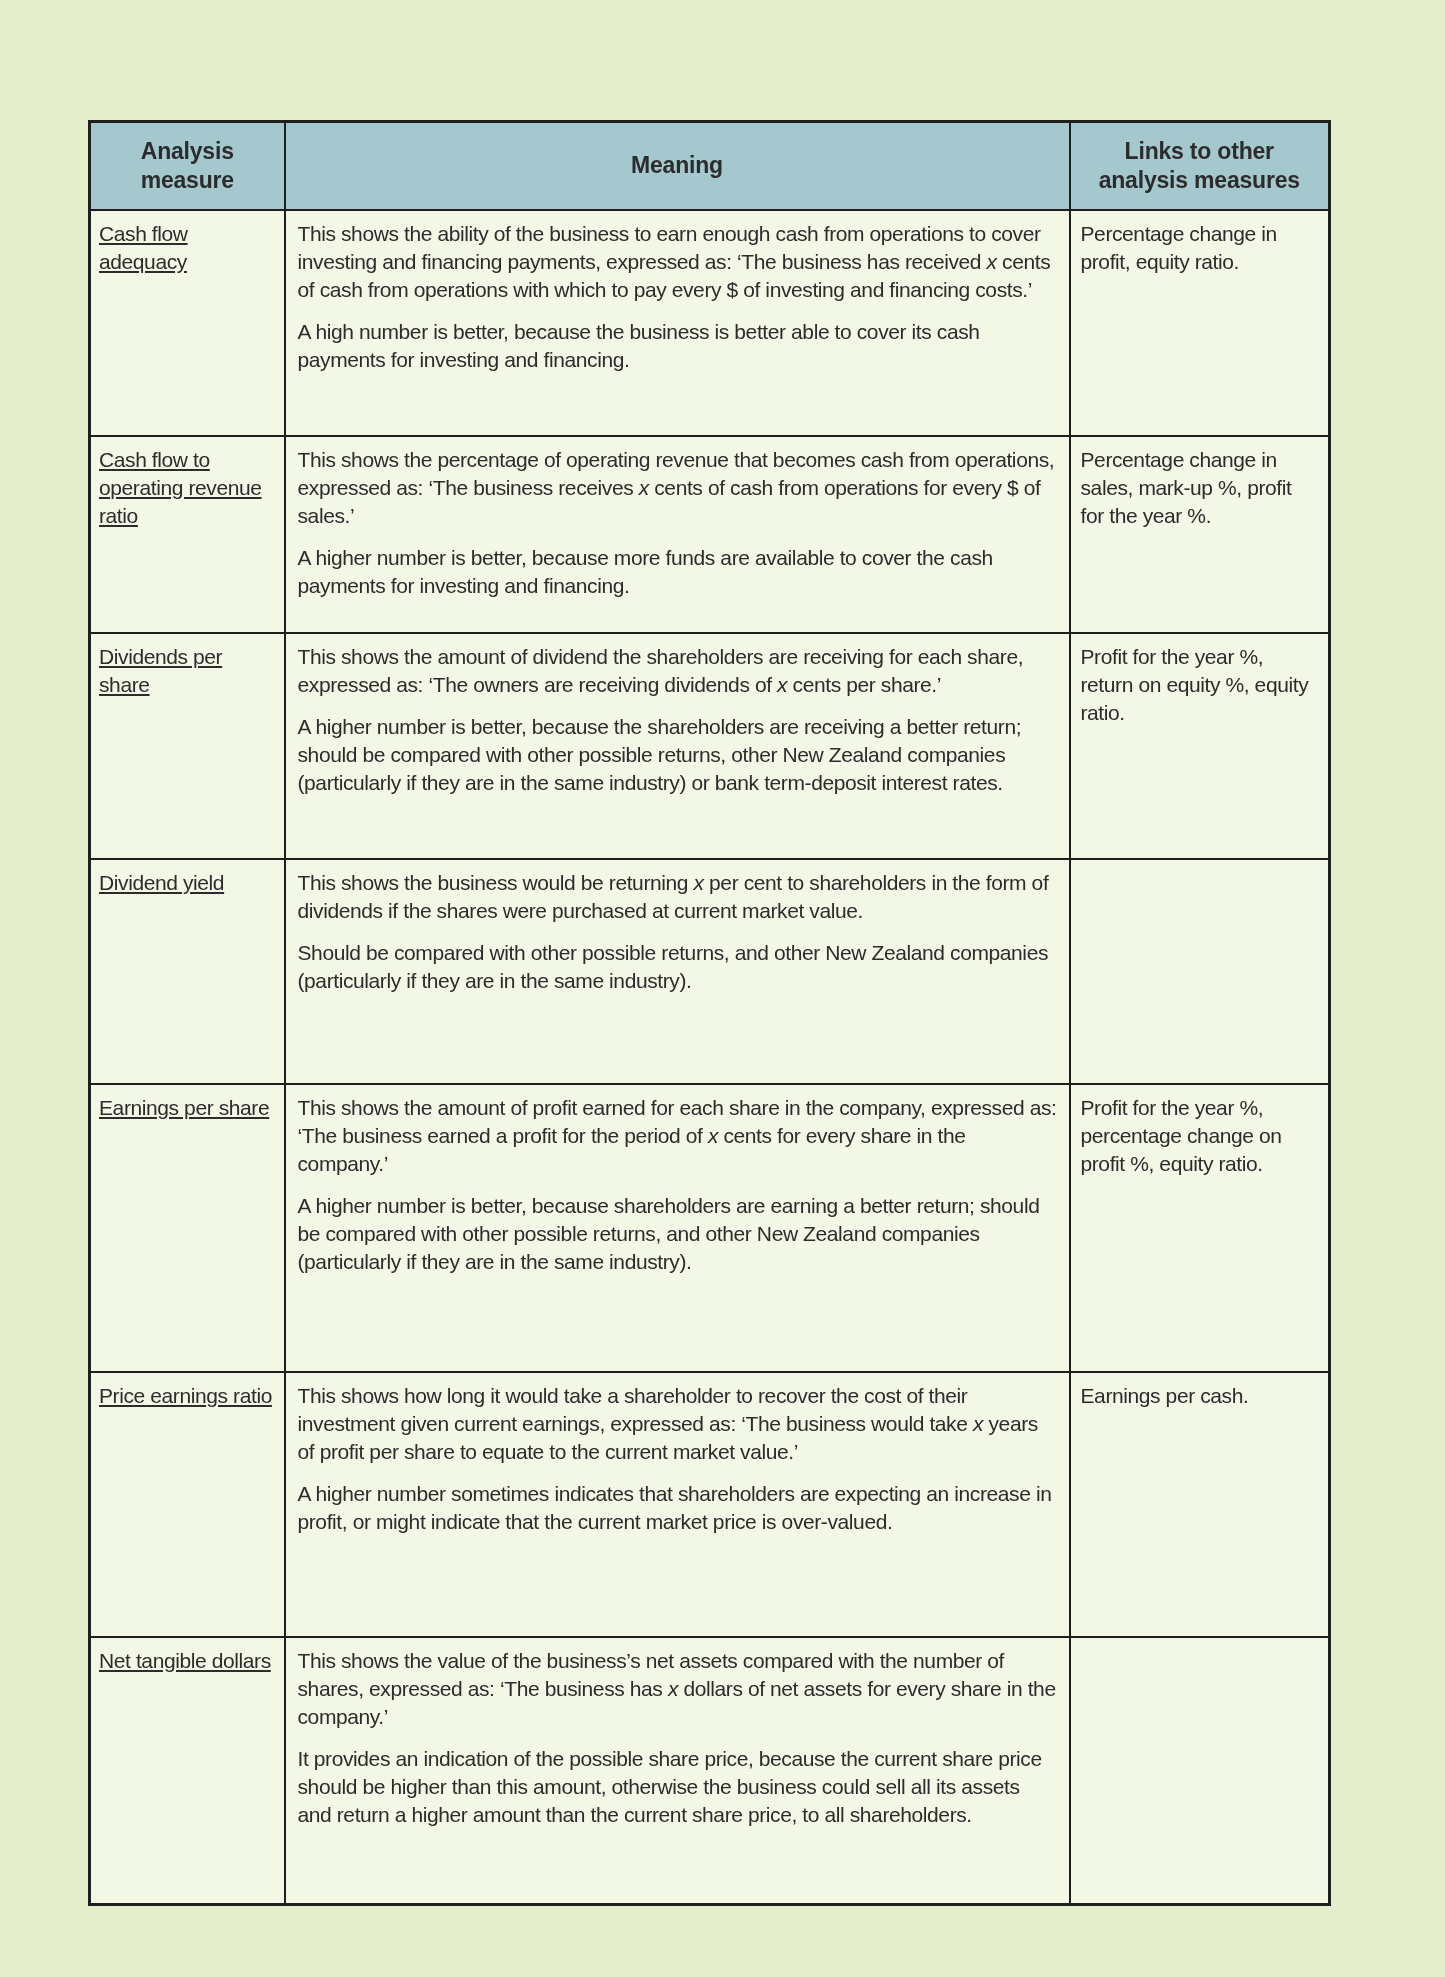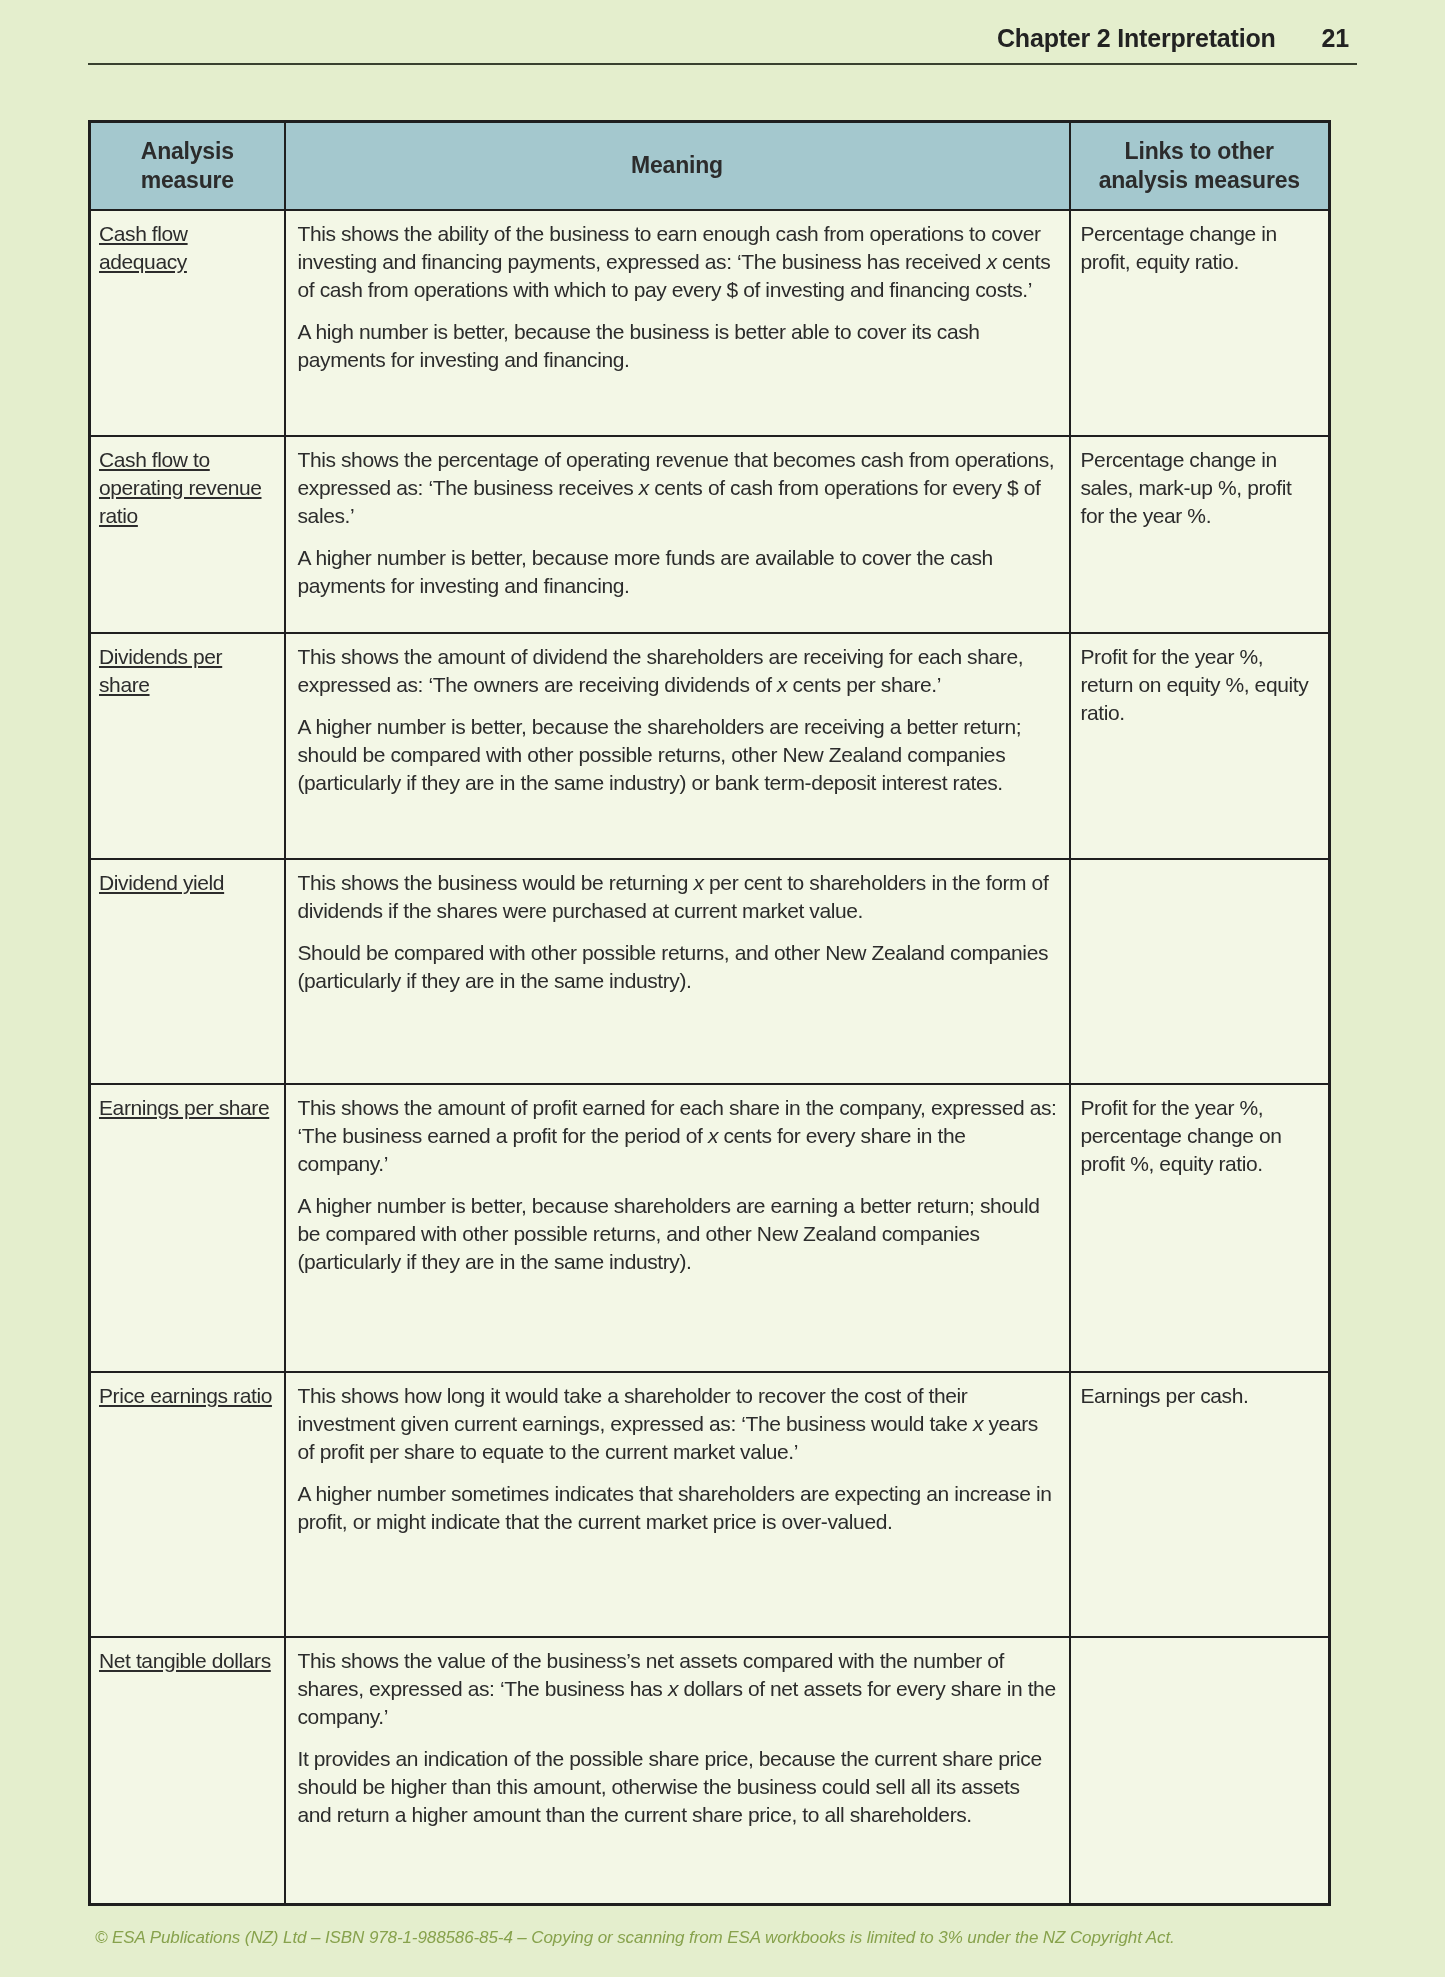--- a/index.html
+++ b/index.html
@@ -106,27 +106,20 @@
     font-style:italic;
     color:var(--footer-green);
     letter-spacing:-0.1px;
   }
 </style>
 </head>
 <body>
 
 <div class="page">
 
-  <div class="running-head">
-    <div class="head-line">
-      <span>Chapter 2 Interpretation</span>
-      <span>21</span>
-    </div>
-    <div class="head-rule"></div>
-  </div>
 
   <table class="analysis">
     <colgroup>
       <col class="c-measure">
       <col class="c-meaning">
       <col class="c-links">
     </colgroup>
     <thead>
       <tr>
         <th>Analysis measure</th>
@@ -187,17 +180,14 @@
           <td class="measure">Net tangible dollars</td>
           <td class="meaning">
             <p>This shows the value of the business’s net assets compared with the number of shares, expressed as: ‘The business has <em>x</em> dollars of net assets for every share in the company.’</p>
             <p>It provides an indication of the possible share price, because the current share price should be higher than this amount, otherwise the business could sell all its assets and return a higher amount than the current share price, to all shareholders.</p>
           </td>
           <td class="links"></td>
         </tr>
       </tbody>
   </table>
 
-  <div class="page-footer">
-    <span>© ESA Publications (NZ) Ltd  –  ISBN 978-1-988586-85-4 –  Copying or scanning from ESA workbooks is limited to 3% under the NZ Copyright Act.</span>
-  </div>
 
 </div>
 
 </body></html>

